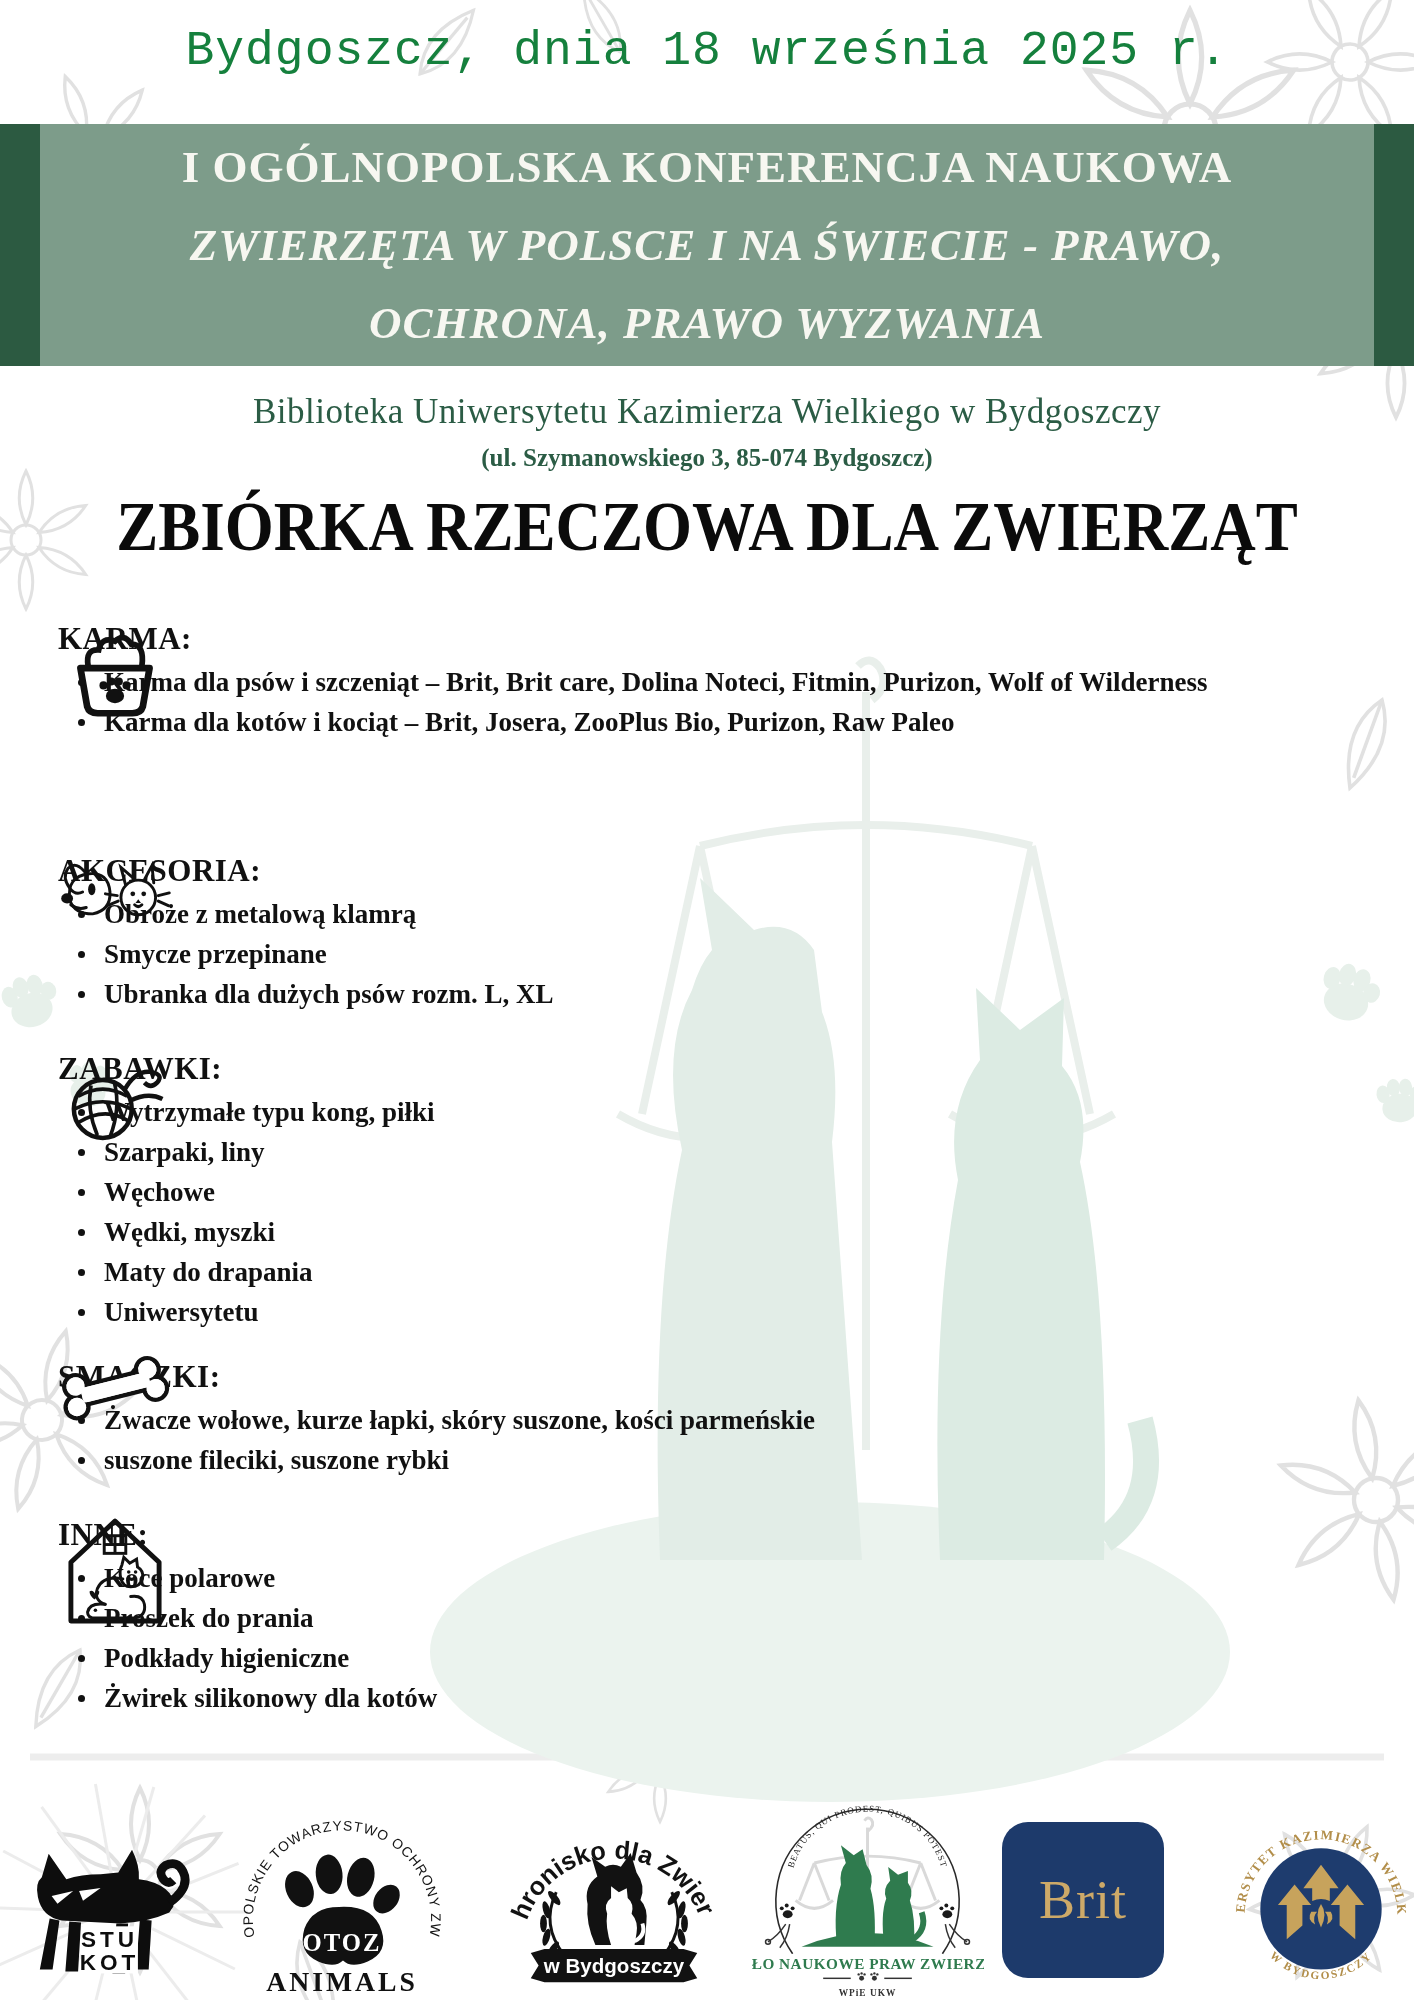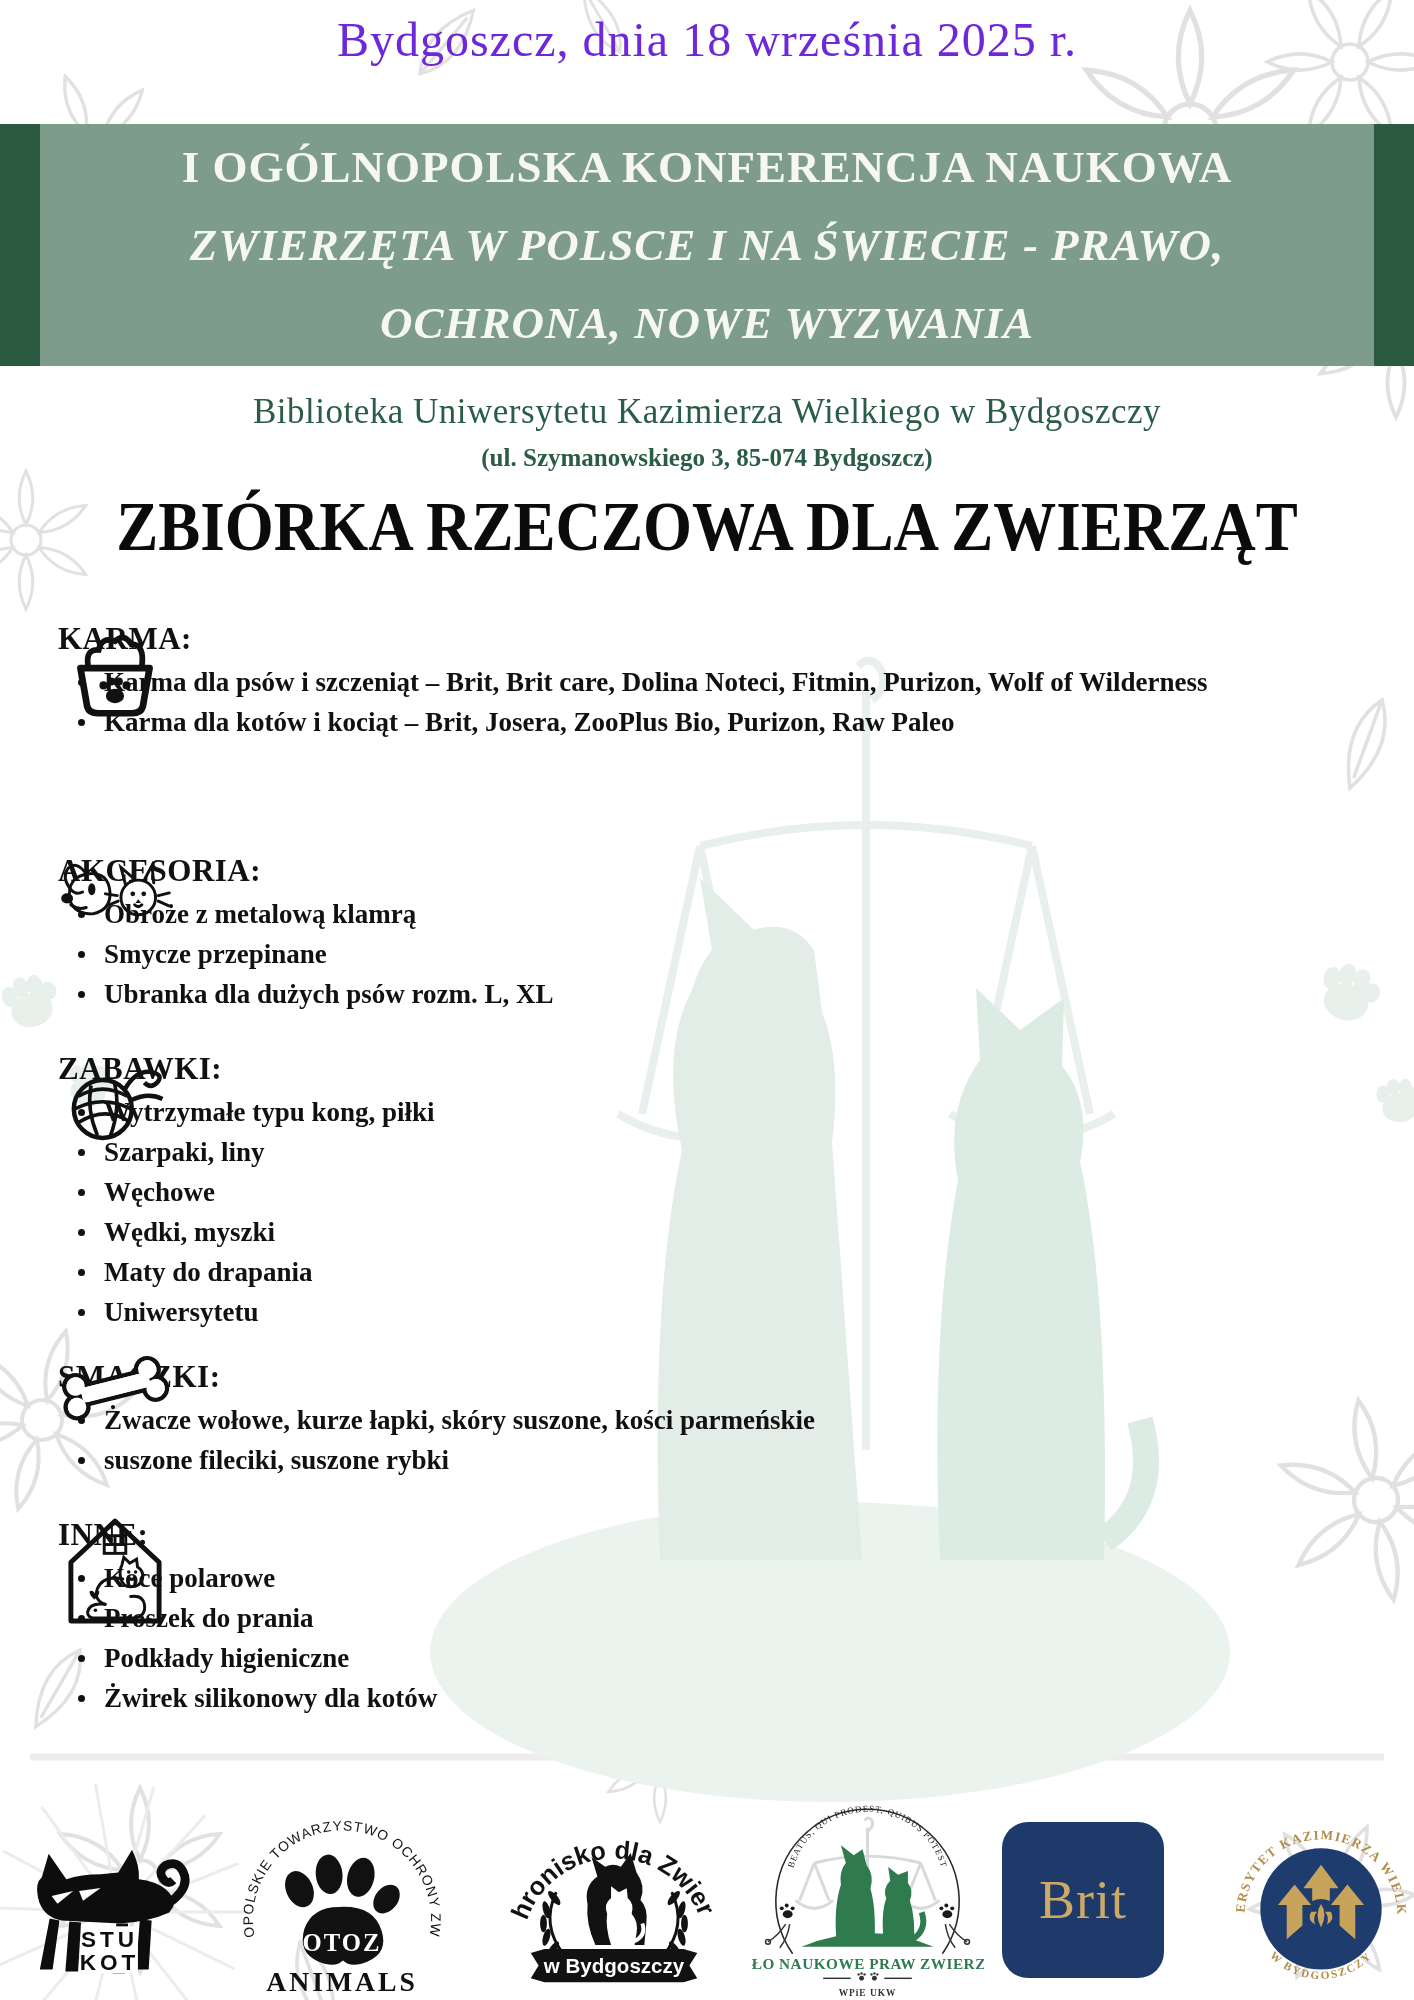--- a/index.html
+++ b/index.html
@@ -9,23 +9,23 @@
     font-family:"Liberation Serif", serif;
   }
   .abs{position:absolute}
   svg{display:block}
 
   
   #bg-pattern,#watermark{position:absolute;left:0;top:0;width:1414px;height:2000px;pointer-events:none}
   #content{position:absolute;left:0;top:0;width:1414px;height:2000px}
 
   .date-line{
-    top:12px;left:0;width:100%;text-align:center;
-    font-family:Liberation Serif, serif;
-    font-size:48px;color:#6d28d9;letter-spacing:1px;
+    top:24px;left:0;width:100%;text-align:center;
+    font-family:Liberation Mono, monospace;
+    font-size:48px;color:#15803d;letter-spacing:1px;
   }
 
   .banner{top:124px;left:0;width:1414px;height:242px;background:#7d9c8a}
   .banner .strip{position:absolute;top:0;bottom:0;width:40px;background:#2c5a41}
   .banner .strip.left{left:0}
   .banner .strip.right{right:0}
   .banner-inner{
     position:absolute;left:40px;right:40px;top:0;bottom:0;
     display:flex;flex-direction:column;align-items:center;justify-content:center;
     color:#f7f7f1;font-weight:bold;font-size:45px;line-height:78px;
@@ -158,21 +158,21 @@
 <div id="content">
 
   <div class="abs date-line">Bydgoszcz, dnia 18 września 2025 r.</div>
 
   <div class="abs banner">
     <div class="strip left"></div>
     <div class="strip right"></div>
     <div class="banner-inner">
       <div class="banner-line">I OGÓLNOPOLSKA KONFERENCJA NAUKOWA</div>
       <div class="banner-line it">ZWIERZĘTA W POLSCE I NA ŚWIECIE - PRAWO,</div>
-      <div class="banner-line it">OCHRONA, NOWE WYZWANIA</div>
+      <div class="banner-line it">OCHRONA, PRAWO WYZWANIA</div>
     </div>
   </div>
 
   <div class="abs venue-name">Biblioteka Uniwersytetu Kazimierza Wielkiego w Bydgoszczy</div>
   <div class="abs venue-address">(ul. Szymanowskiego 3, 85-074 Bydgoszcz)</div>
   <div class="abs page-title">ZBIÓRKA RZECZOWA DLA ZWIERZĄT</div>
 
   <div class="section" style="top:620px">
     <div class="sec-icon">
       <svg width="96" height="102" viewBox="0 0 100 102">

